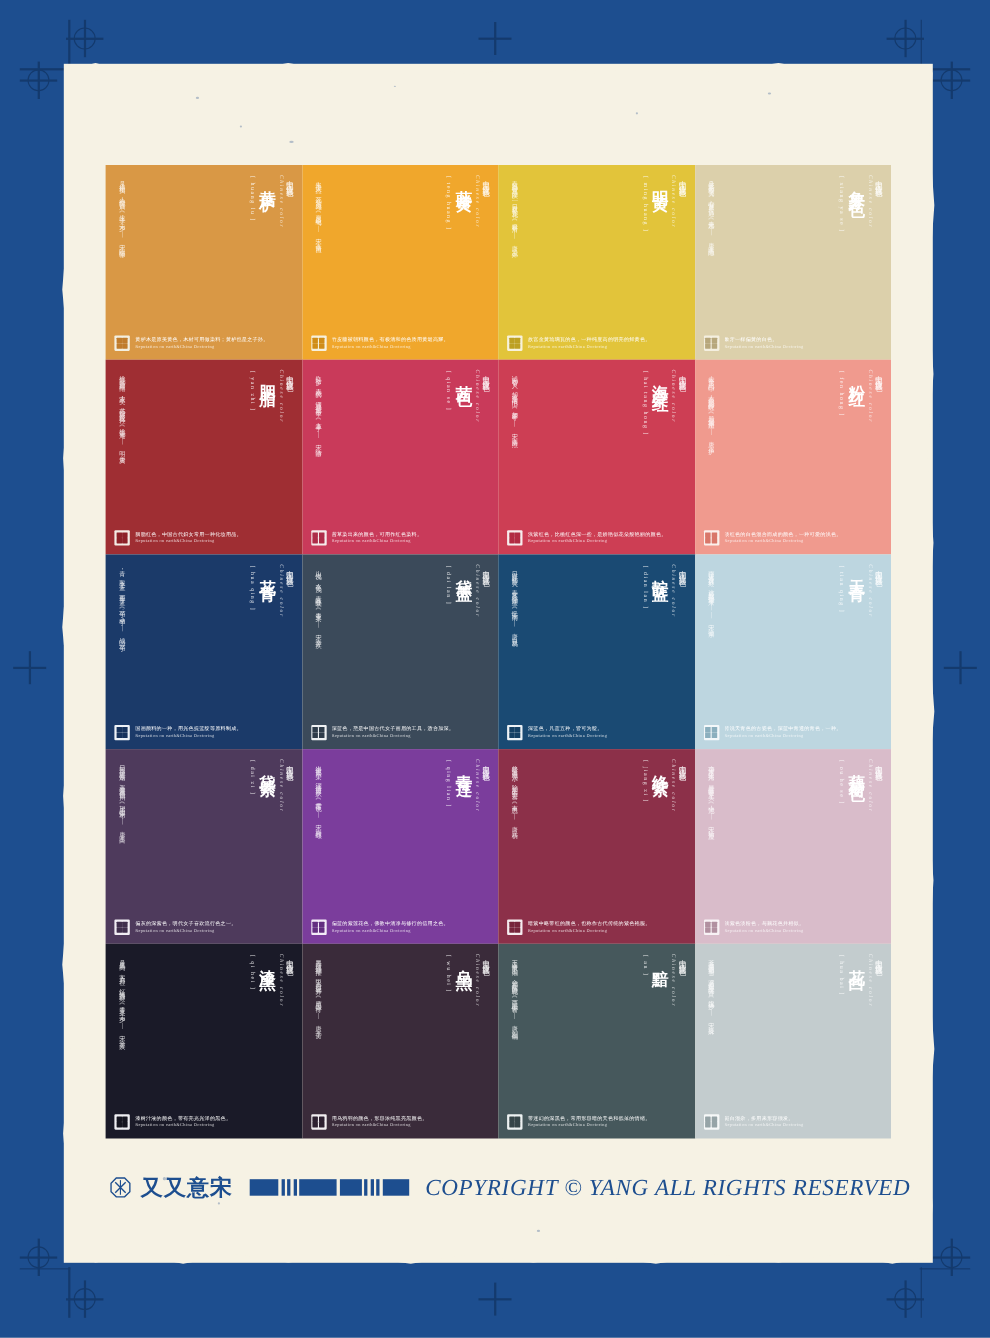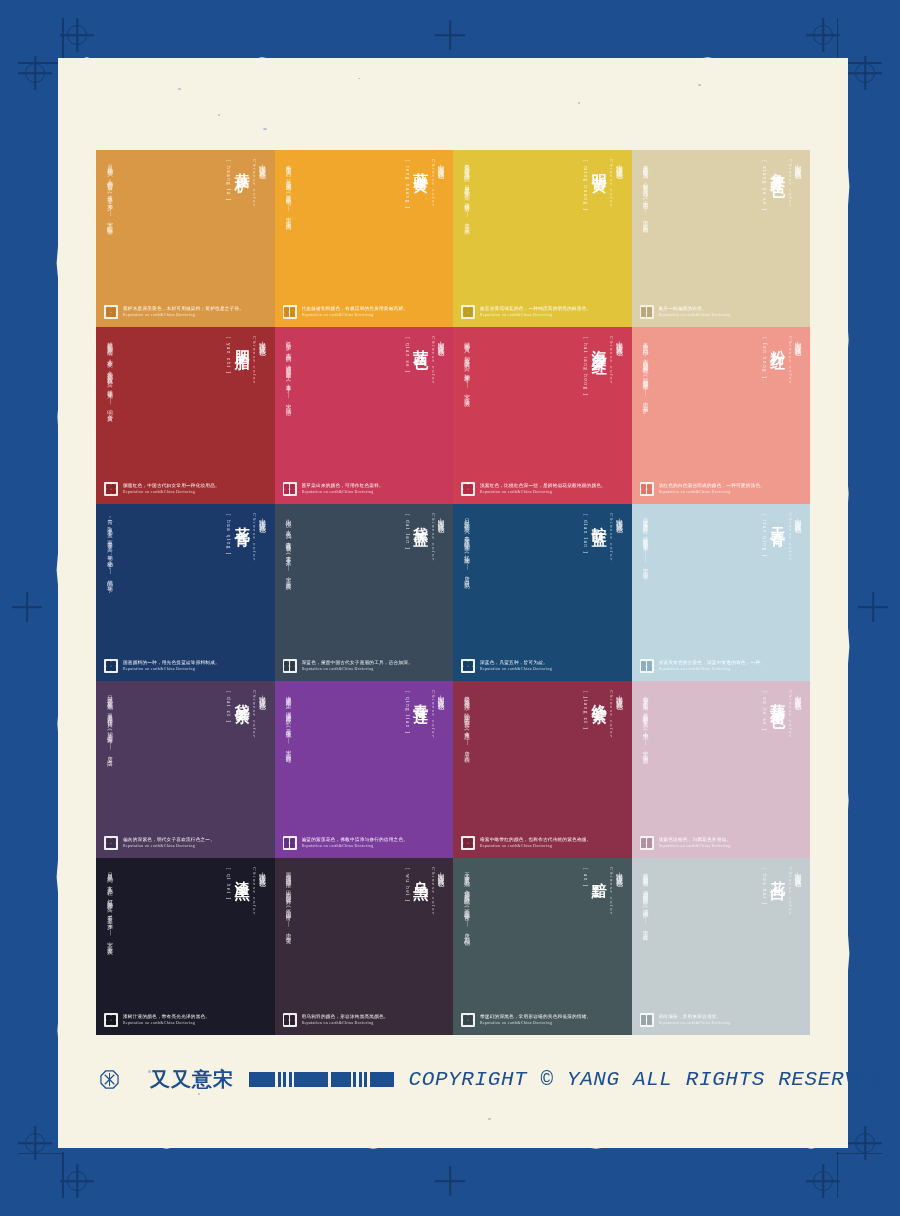--- a/index.html
+++ b/index.html
@@ -280,32 +280,31 @@
     width: 19px; height: 19px;
     flex: none;
     position: relative;
   }
   #footer-cn {
     font-family: "Liberation Serif", serif;
     font-size: 20px;
     font-weight: bold;
     letter-spacing: 1px;
     white-space: nowrap;
-    margin-left: 22px;
   }
   #footer-bars {
     display: flex;
     align-items: center;
     gap: 2.5px;
     height: 15px;
     margin: 0 6px;
   }
   #footer-bars i { display: block; background: #1d4e8f; height: 100%; }
   #footer-copy {
-    font-family: Liberation Mono, monospace;
+    font-family: Liberation Serif, serif;
     font-style: italic;
     font-size: 21px;
     letter-spacing: .6px;
     white-space: nowrap;
   }
 </style>
 </head>
 <body>
 
 <div id="board">

